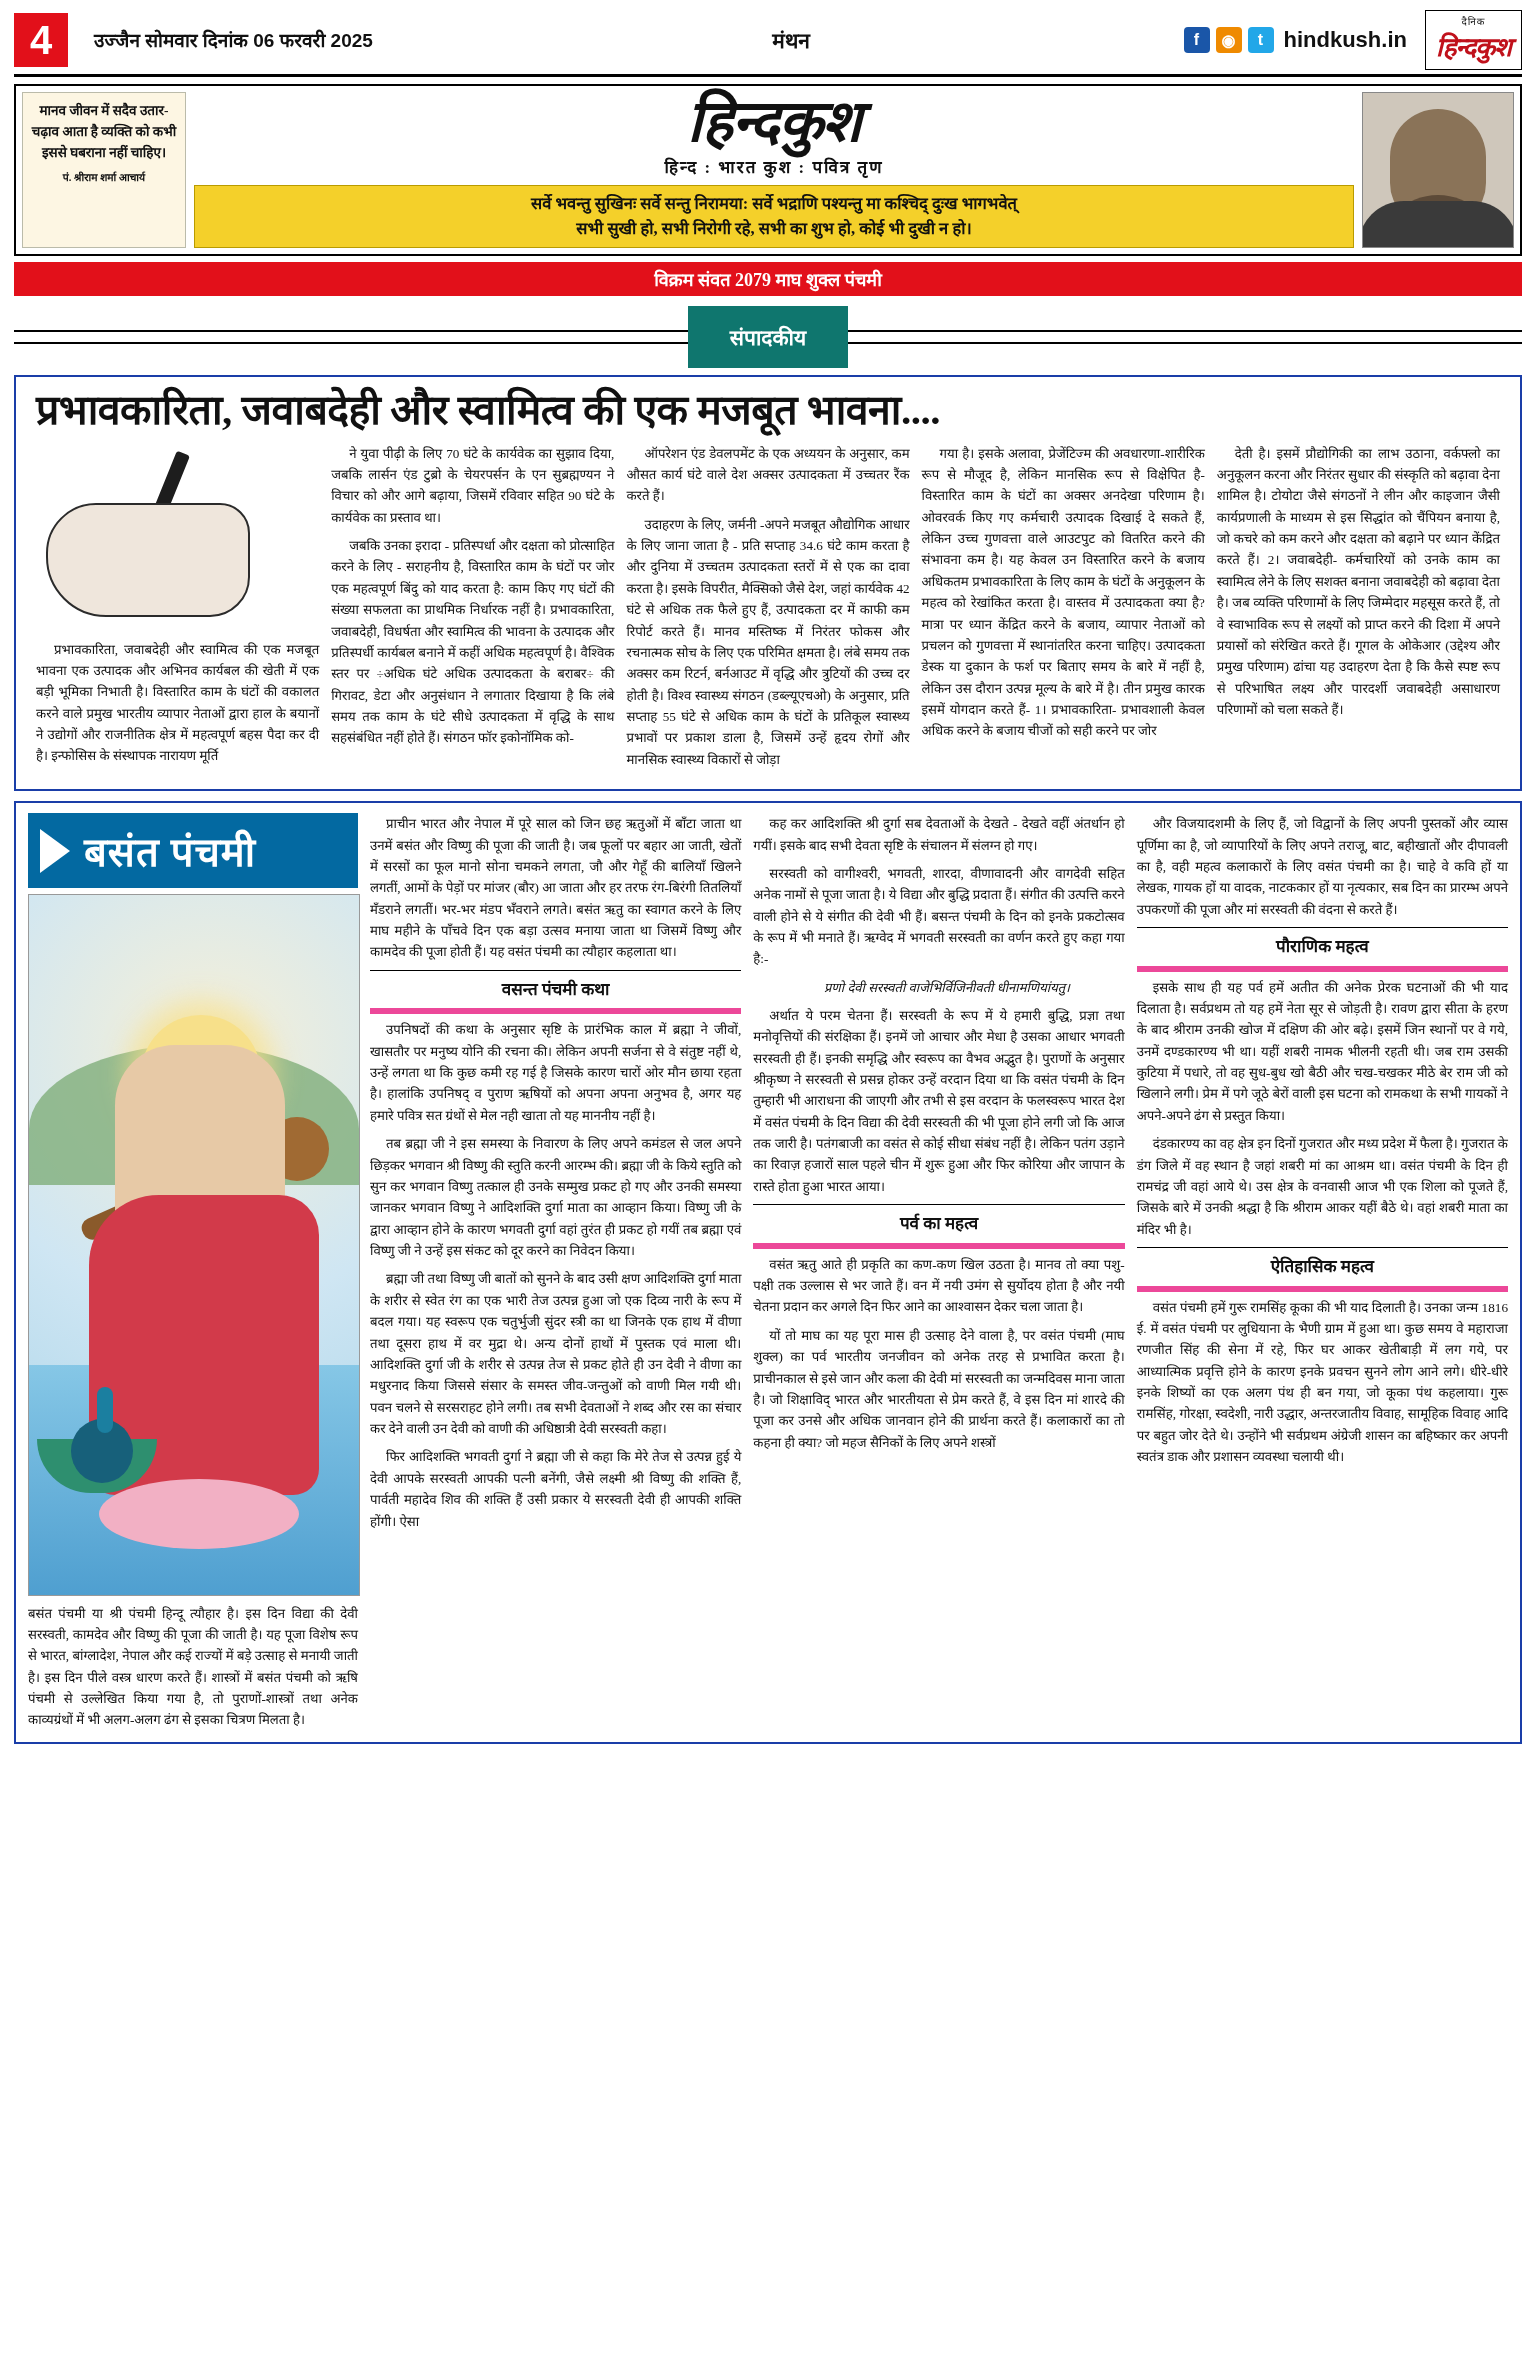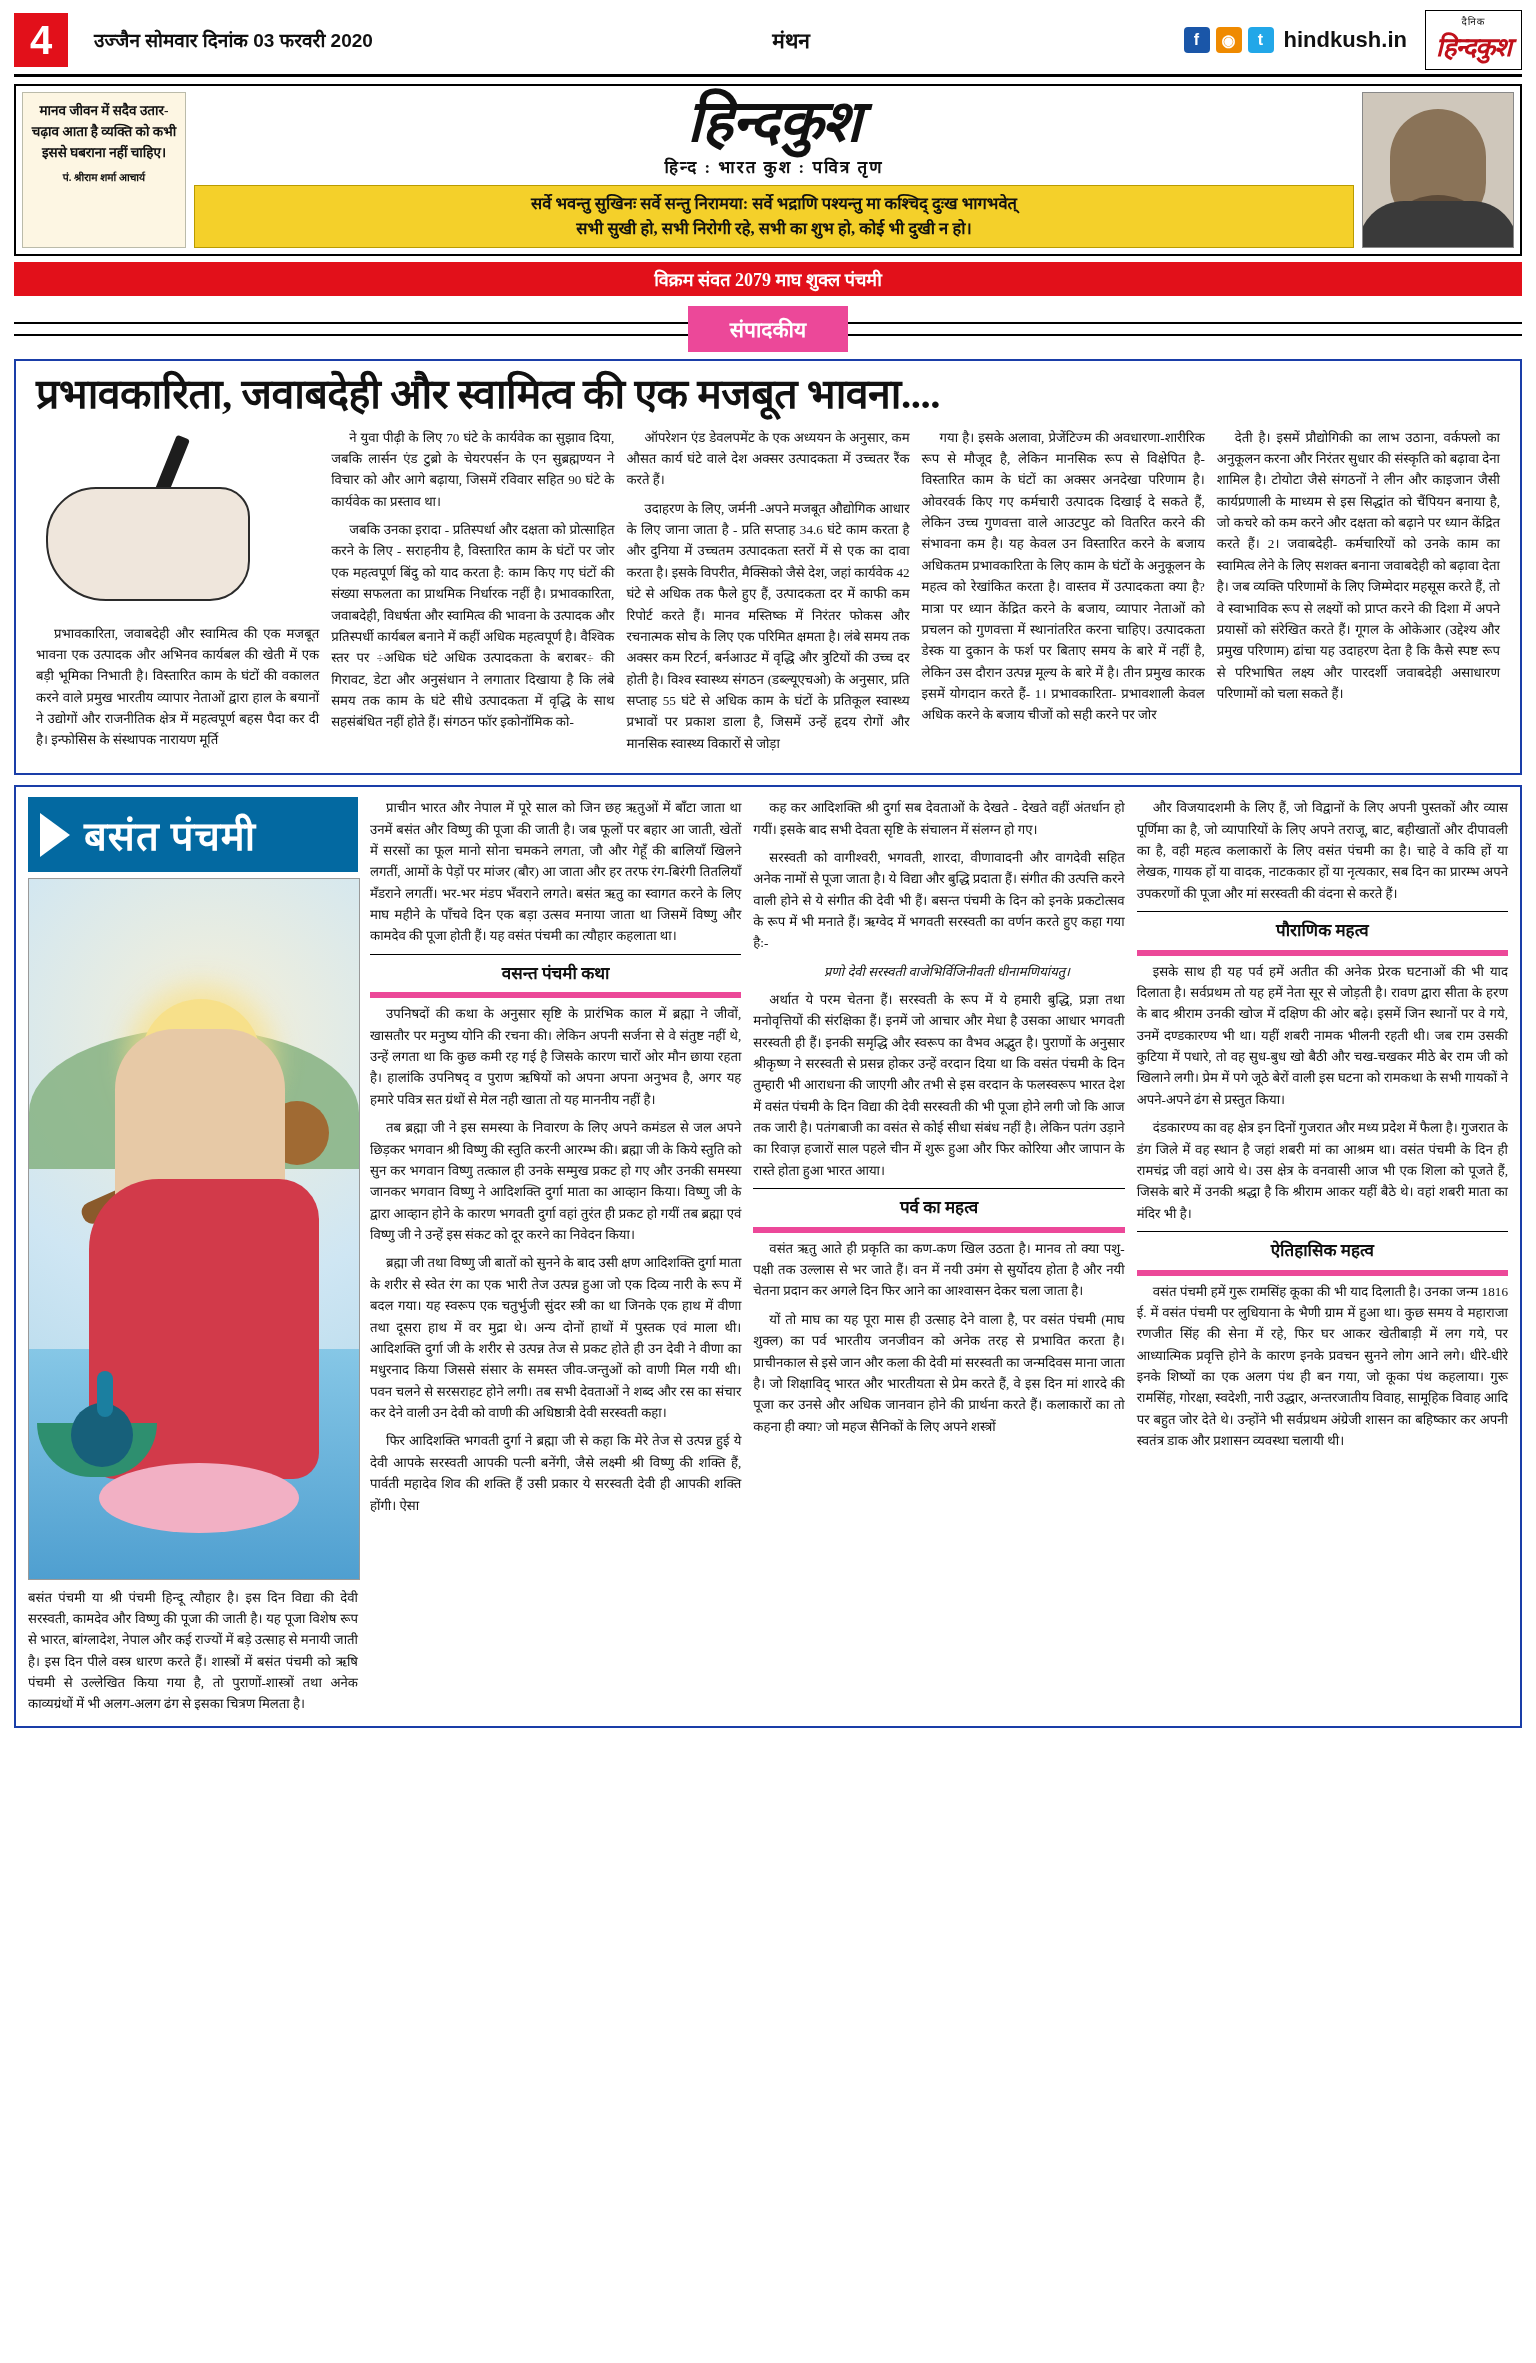--- a/index.html
+++ b/index.html
@@ -36,21 +36,21 @@
   .shlok2{font-size:16.5px;font-weight:bold;line-height:1.5;}
   .portrait{width:150px;border:1px solid #888;background:#cfc7bb;position:relative;overflow:hidden;}
   .face{position:absolute;left:50%;top:16px;transform:translateX(-50%);width:96px;height:118px;border-radius:48px 48px 44px 44px;background:#8a7358;}
   .face:after{content:"";position:absolute;left:50%;top:86px;transform:translateX(-50%);width:120px;height:70px;border-radius:60px 60px 0 0;background:#5c4a38;}
   .shoulder{position:absolute;bottom:0;left:50%;transform:translateX(-50%);width:160px;height:46px;background:#3a3a3a;border-radius:70px 70px 0 0;}
   .redband{margin-top:6px;background:#e2101a;color:#fff;text-align:center;font-size:18px;font-weight:bold;padding:5px 0;}
 
   
   .secthead{margin-top:10px;display:flex;align-items:center;gap:0;}
   .secthead .rule{flex:1;height:10px;border-top:2px solid #000;border-bottom:2px solid #000;background:#fff;}
-  .secthead .lbl{background:#ec4899;color:#fff;font-size:21px;font-weight:bold;padding:9px 42px;font-family:"Liberation Sans",sans-serif;}
+  .secthead .lbl{background:#0f766e;color:#fff;font-size:21px;font-weight:bold;padding:17px 42px;font-family:"Liberation Sans",sans-serif;}
 
   
   .editorial{border:2px solid #1a3ea8;margin-top:7px;padding:10px 20px 12px;}
   .edhead{font-size:41px;font-weight:bold;line-height:1.15;letter-spacing:-0.5px;margin-bottom:8px;}
   .edbody{display:flex;gap:12px;}
   .edcol{flex:1;font-size:13.2px;line-height:1.62;text-align:justify;}
   .edcol p{margin:0 0 7px;text-indent:18px;}
   .penbox{width:280px;height:190px;margin-bottom:6px;position:relative;overflow:hidden;background:#fff;}
   .hand{position:absolute;left:10px;top:60px;width:200px;height:110px;border-radius:50px 30px 40px 60px;
         background:#efe6dc;border:2px solid #2b2b2b;}
@@ -87,21 +87,21 @@
   .subhead.side{border-top:1px solid #000;border-bottom:6px solid #ec4899;padding:5px 0;}
   .verse{text-align:center;font-style:italic;font-size:13px;margin:5px 0;text-indent:0;}
 </style>
 </head>
 <body>
 
 <div class="page">
 
   <div class="topbar">
     <div class="pageno">4</div>
-    <div class="topdate">उज्जैन सोमवार दिनांक 03 फरवरी 2020</div>
+    <div class="topdate">उज्जैन सोमवार दिनांक 06 फरवरी 2025</div>
     <div class="topmid">मंथन</div>
     <div class="topsocial">
       <span class="sicon sfb">f</span>
       <span class="sicon srss">◉</span>
       <span class="sicon stw">t</span>
     </div>
     <div class="tophandle">hindkush.in</div>
     <div class="toplogo">
       <div class="small">दैनिक</div>
       <div class="big">हिन्दकुश</div>

